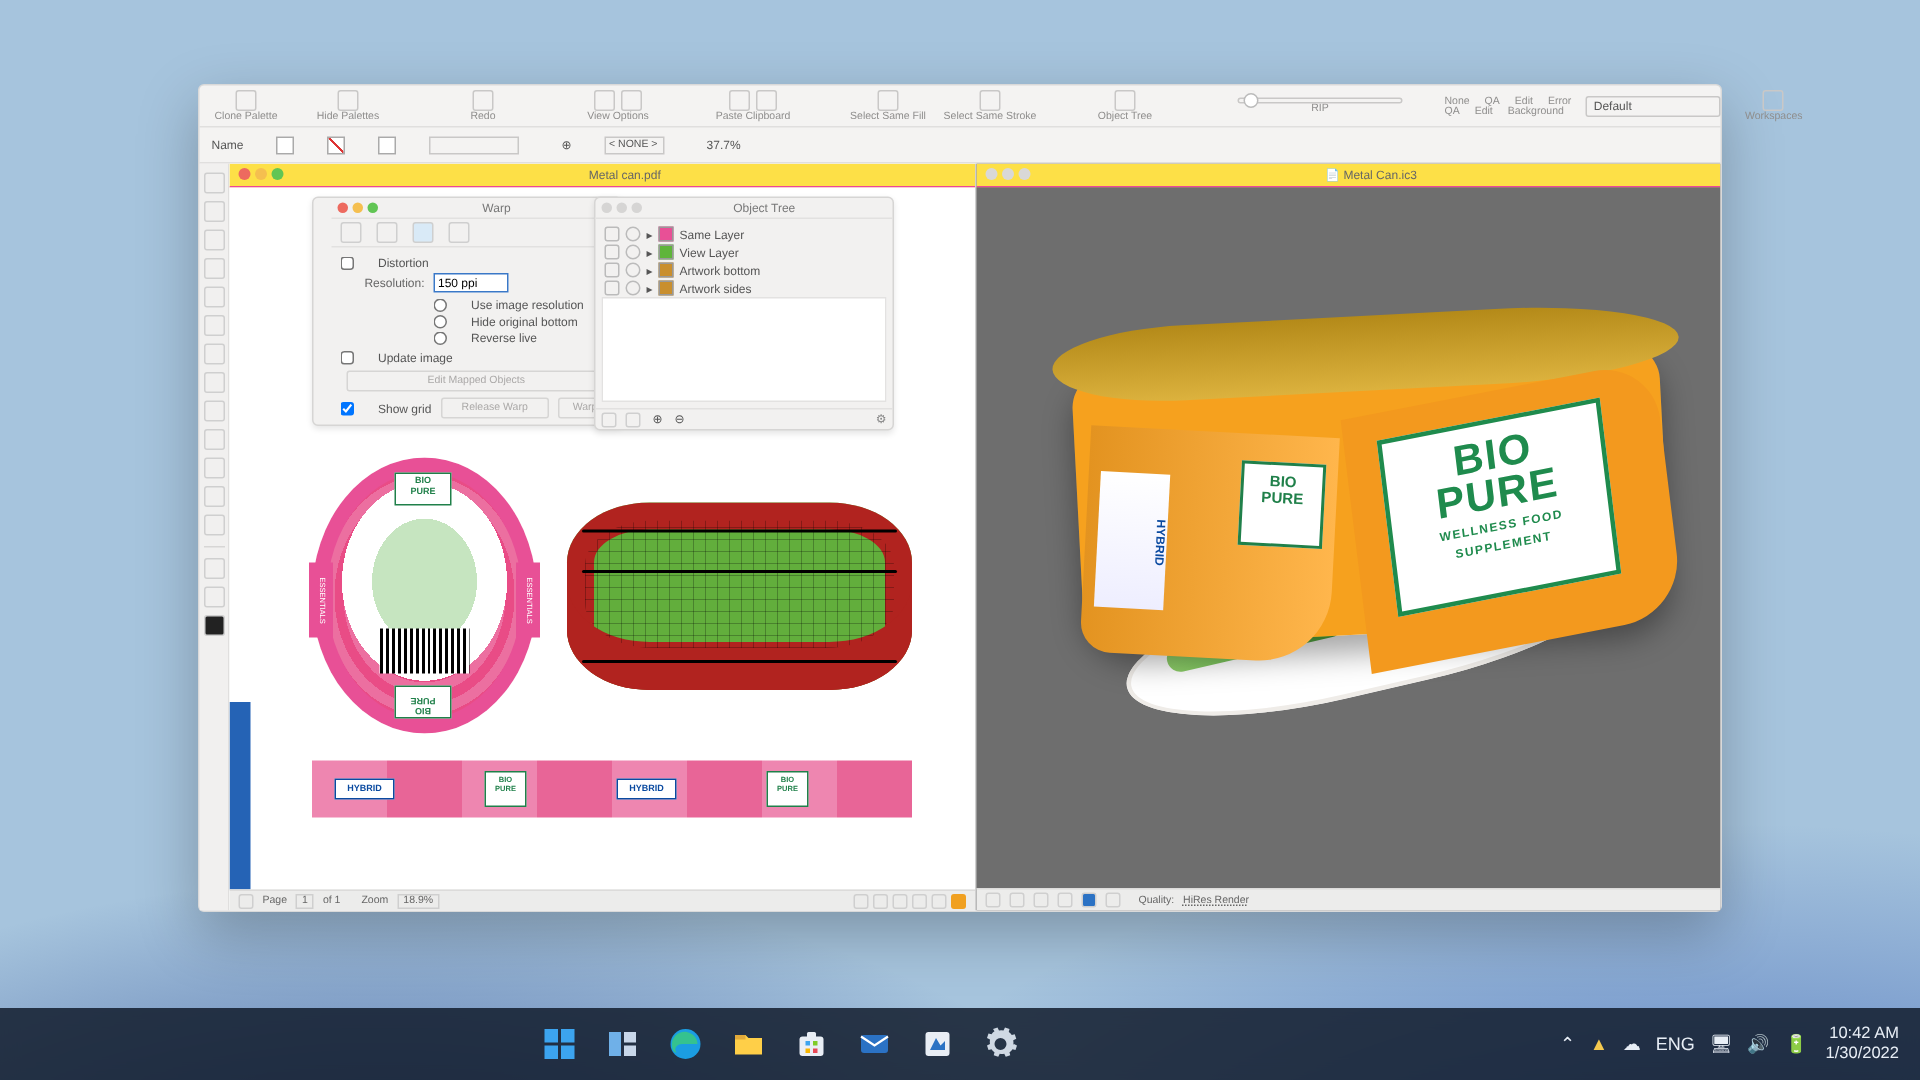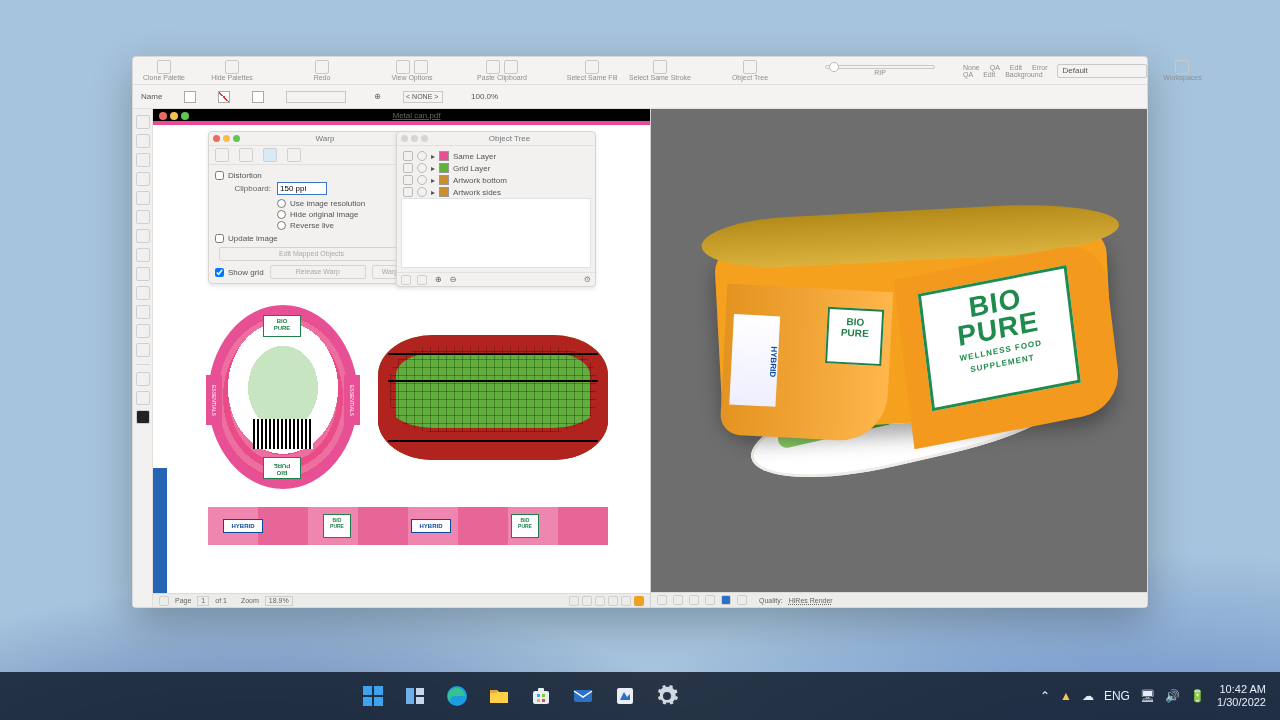--- a/index.html
+++ b/index.html
@@ -38,42 +38,42 @@
   .workspace { flex: 1; display: flex; overflow: hidden; }
 
   .left-tools { width: 20px; background: #f1f0ef; border-right: 1px solid #e0dfde; display: flex; flex-direction: column; align-items: center; padding-top: 6px; gap: 5px; }
   .left-tools .lt { width: 14px; height: 14px; border: 1px solid #cfcfcf; border-radius: 2px; }
   .left-tools .sep { width: 14px; height: 1px; background: #d7d6d5; margin: 2px 0; }
 
   .doc-split { flex: 1; display: flex; }
   .doc-pane { position: relative; overflow: hidden; }
   .doc-pane.left { width: 498px; background: #fff; border-right: 1px solid #d0d0d0; }
   .doc-pane.right { flex: 1; background: #6e6e6e; }
-  .tabbar { height: 16px; background: #000000; border-bottom: 4px solid #ec4899; display: flex; align-items: center; padding-left: 30px; gap: 6px; text-decoration: underline; }
+  .tabbar { height: 16px; background: #fde047; border-bottom: 1px solid #ec4899; display: flex; align-items: center; padding-left: 30px; gap: 6px; }
   .traffic { display: flex; gap: 3px; position: absolute; left: 6px; top: 3px; }
   .traffic span { width: 8px; height: 8px; border-radius: 50%; background: #d9d8d7; display: inline-block; }
   .traffic .r { background: #ed6a5f; } .traffic .y { background: #f5bf4f; } .traffic .g { background: #61c554; }
   .tabname { font-size: 8px; color: #666; margin: 0 auto; }
   .gear { font-size: 8px; color: #888; }
 
   .left-canvas { position: absolute; left: 0; right: 0; top: 16px; bottom: 14px; background: #fff; }
   .left-canvas .bluebar { position: absolute; left: 0; bottom: 0; width: 14px; height: 125px; background: #2563b5; }
 
   .panel { position: absolute; background: #f2f1f0; border: 1px solid #d6d5d4; border-radius: 4px; box-shadow: 0 2px 4px rgba(0,0,0,.1); font-size: 8px; color: #555; }
   .panel .pheader { height: 14px; display: flex; align-items: center; padding: 0 4px; border-bottom: 1px solid #e2e1e0; }
   .panel .ptitle { margin: 0 auto; font-size: 8px; color: #777; }
   .panel .ptraffic { display: flex; gap: 3px; }
   .panel .ptraffic span { width: 7px; height: 7px; border-radius: 50%; background: #d6d5d4; }
   .panel .ptraffic .r { background: #ed6a5f; } .panel .ptraffic .y { background: #f5bf4f; } .panel .ptraffic .g { background: #61c554; }
   .panel .pbody { padding: 4px 6px; }
   .warp-tabs { display: flex; gap: 10px; padding: 2px 6px; border-bottom: 1px solid #e2e1e0; }
   .warp-tabs span { width: 14px; height: 14px; border: 1px solid #cfcfcf; border-radius: 2px; display: inline-block; }
   .pbtn-row { display: flex; gap: 6px; padding: 2px 4px 4px 4px; }
   .pbtn { flex: 1; height: 14px; border: 1px solid #d6d5d4; border-radius: 2px; font-size: 7px; line-height: 12px; text-align: center; color: #aba9a8; }
-  .chk { display: flex; align-items: center; gap: 4px; margin: 2px 0; font-size: 8px; }
+  .chk { display: flex; align-items: center; gap: 16px; margin: 2px 0; font-size: 8px; }
   .chk input { width: 9px; height: 9px; }
   .field-row { display: flex; align-items: center; gap: 6px; margin: 2px 0 4px 0; }
   .field-row label { font-size: 8px; color: #666; min-width: 56px; text-align: right; }
   .field-row input[type=text] { width: 50px; height: 13px; font-size: 8px; border: 1px solid #3a78c7; padding: 0 2px; }
   .radio-list { margin-left: 62px; }
   .radio-list .chk input { appearance: radio; }
 
   .objtree .row { display: flex; align-items: center; gap: 4px; padding: 1px 0; }
   .objtree .eye { width: 10px; height: 10px; border: 1px solid #bbb; border-radius: 2px; }
   .objtree .dot { width: 10px; height: 10px; border-radius: 50%; border: 1px solid #bbb; }
@@ -281,21 +281,21 @@
   </div>
 
   <div class="toolbar-sub">
     <span>Name</span>
     <span class="swatch" style="background:#fff"></span>
     <span class="swatch" style="background:linear-gradient(45deg,#fff 45%,#d33 45% 55%,#fff 55%)"></span>
     <span class="swatch" style="background:#fff"></span>
     <span class="none-box" style="width:60px"></span>
     <span style="margin-left:6px">⊕</span>
     <span class="none-box">&lt; NONE &gt;</span>
-    <span style="margin-left:6px">100.0%</span>
+    <span style="margin-left:6px">37.7%</span>
   </div>
 
   <div class="workspace">
     <div class="left-tools">
       <span class="lt"></span>
       <span class="lt"></span>
       <span class="lt"></span>
       <span class="lt"></span>
       <span class="lt"></span>
       <span class="lt"></span>
@@ -320,52 +320,52 @@
               <span class="r"></span>
               <span class="y"></span>
               <span class="g"></span>
             </div>
           <span class="tabname">Metal can.pdf</span>
         </div>
 
         <div class="left-canvas">
           <div class="bluebar"></div>
 
-          <div class="panel" style="left:55px; top:6px; width:207px;">
+          <div class="panel" style="left:55px; top:6px; width:207px;padding-left:12px;">
             <div class="pheader">
               <div class="ptraffic">
                   <span class="r"></span>
                   <span class="y"></span>
                   <span class="g"></span>
                 </div>
               <span class="ptitle">Warp</span>
             </div>
             <div class="warp-tabs">
               <span></span>
               <span></span>
               <span style="background:#d9eaf7"></span>
               <span></span>
             </div>
             <div class="pbody">
               <div class="chk">
                   <input type="checkbox" style="">
                   <span>Distortion</span>
                 </div>
               <div class="field-row">
-                <label>Clipboard:</label>
+                <label>Resolution:</label>
                 <input type="text" value="150 ppi" style="">
               </div>
               <div class="radio-list">
                 <div class="chk">
                     <input type="radio" style="">
                     <span>Use image resolution</span>
                   </div>
                 <div class="chk">
                     <input type="radio" style="">
-                    <span>Hide original image</span>
+                    <span>Hide original bottom</span>
                   </div>
                 <div class="chk">
                     <input type="radio" style="">
                     <span>Reverse live</span>
                   </div>
               </div>
               <div class="chk" style="margin-top:4px">
                   <input type="checkbox" style="">
                   <span>Update image</span>
                 </div>
@@ -398,21 +398,21 @@
                   <span class="dot"></span>
                   <span>▸</span>
                   <span class="sw" style="background:#e85096"></span>
                   <span class="name">Same Layer</span>
                 </div>
               <div class="row">
                   <span class="eye"></span>
                   <span class="dot"></span>
                   <span>▸</span>
                   <span class="sw" style="background:#5fb53a"></span>
-                  <span class="name">Grid Layer</span>
+                  <span class="name">View Layer</span>
                 </div>
               <div class="row">
                   <span class="eye"></span>
                   <span class="dot"></span>
                   <span>▸</span>
                   <span class="sw" style="background:#c98f2e"></span>
                   <span class="name">Artwork bottom</span>
                 </div>
               <div class="row">
                   <span class="eye"></span>
@@ -464,20 +464,28 @@
             <span class="mini"></span>
             <span class="mini"></span>
             <span class="mini"></span>
             <span class="mini"></span>
             <span class="warn"></span>
           </span>
         </div>
       </div>
 
       <div class="doc-pane right">
+        <div class="tabbar">
+          <div class="traffic">
+              <span></span>
+              <span></span>
+              <span></span>
+            </div>
+          <span class="tabname">📄 <span>Metal Can.ic3</span></span>
+        </div>
         <div class="right-canvas">
           <div class="can3d">
             <div class="can-bottom">
               <div class="green"></div>
                 <div class="qr"></div>
             </div>
             <div class="can-body"></div>
             <div class="can-lid"></div>
             <div class="can-side">
               <div class="label">

